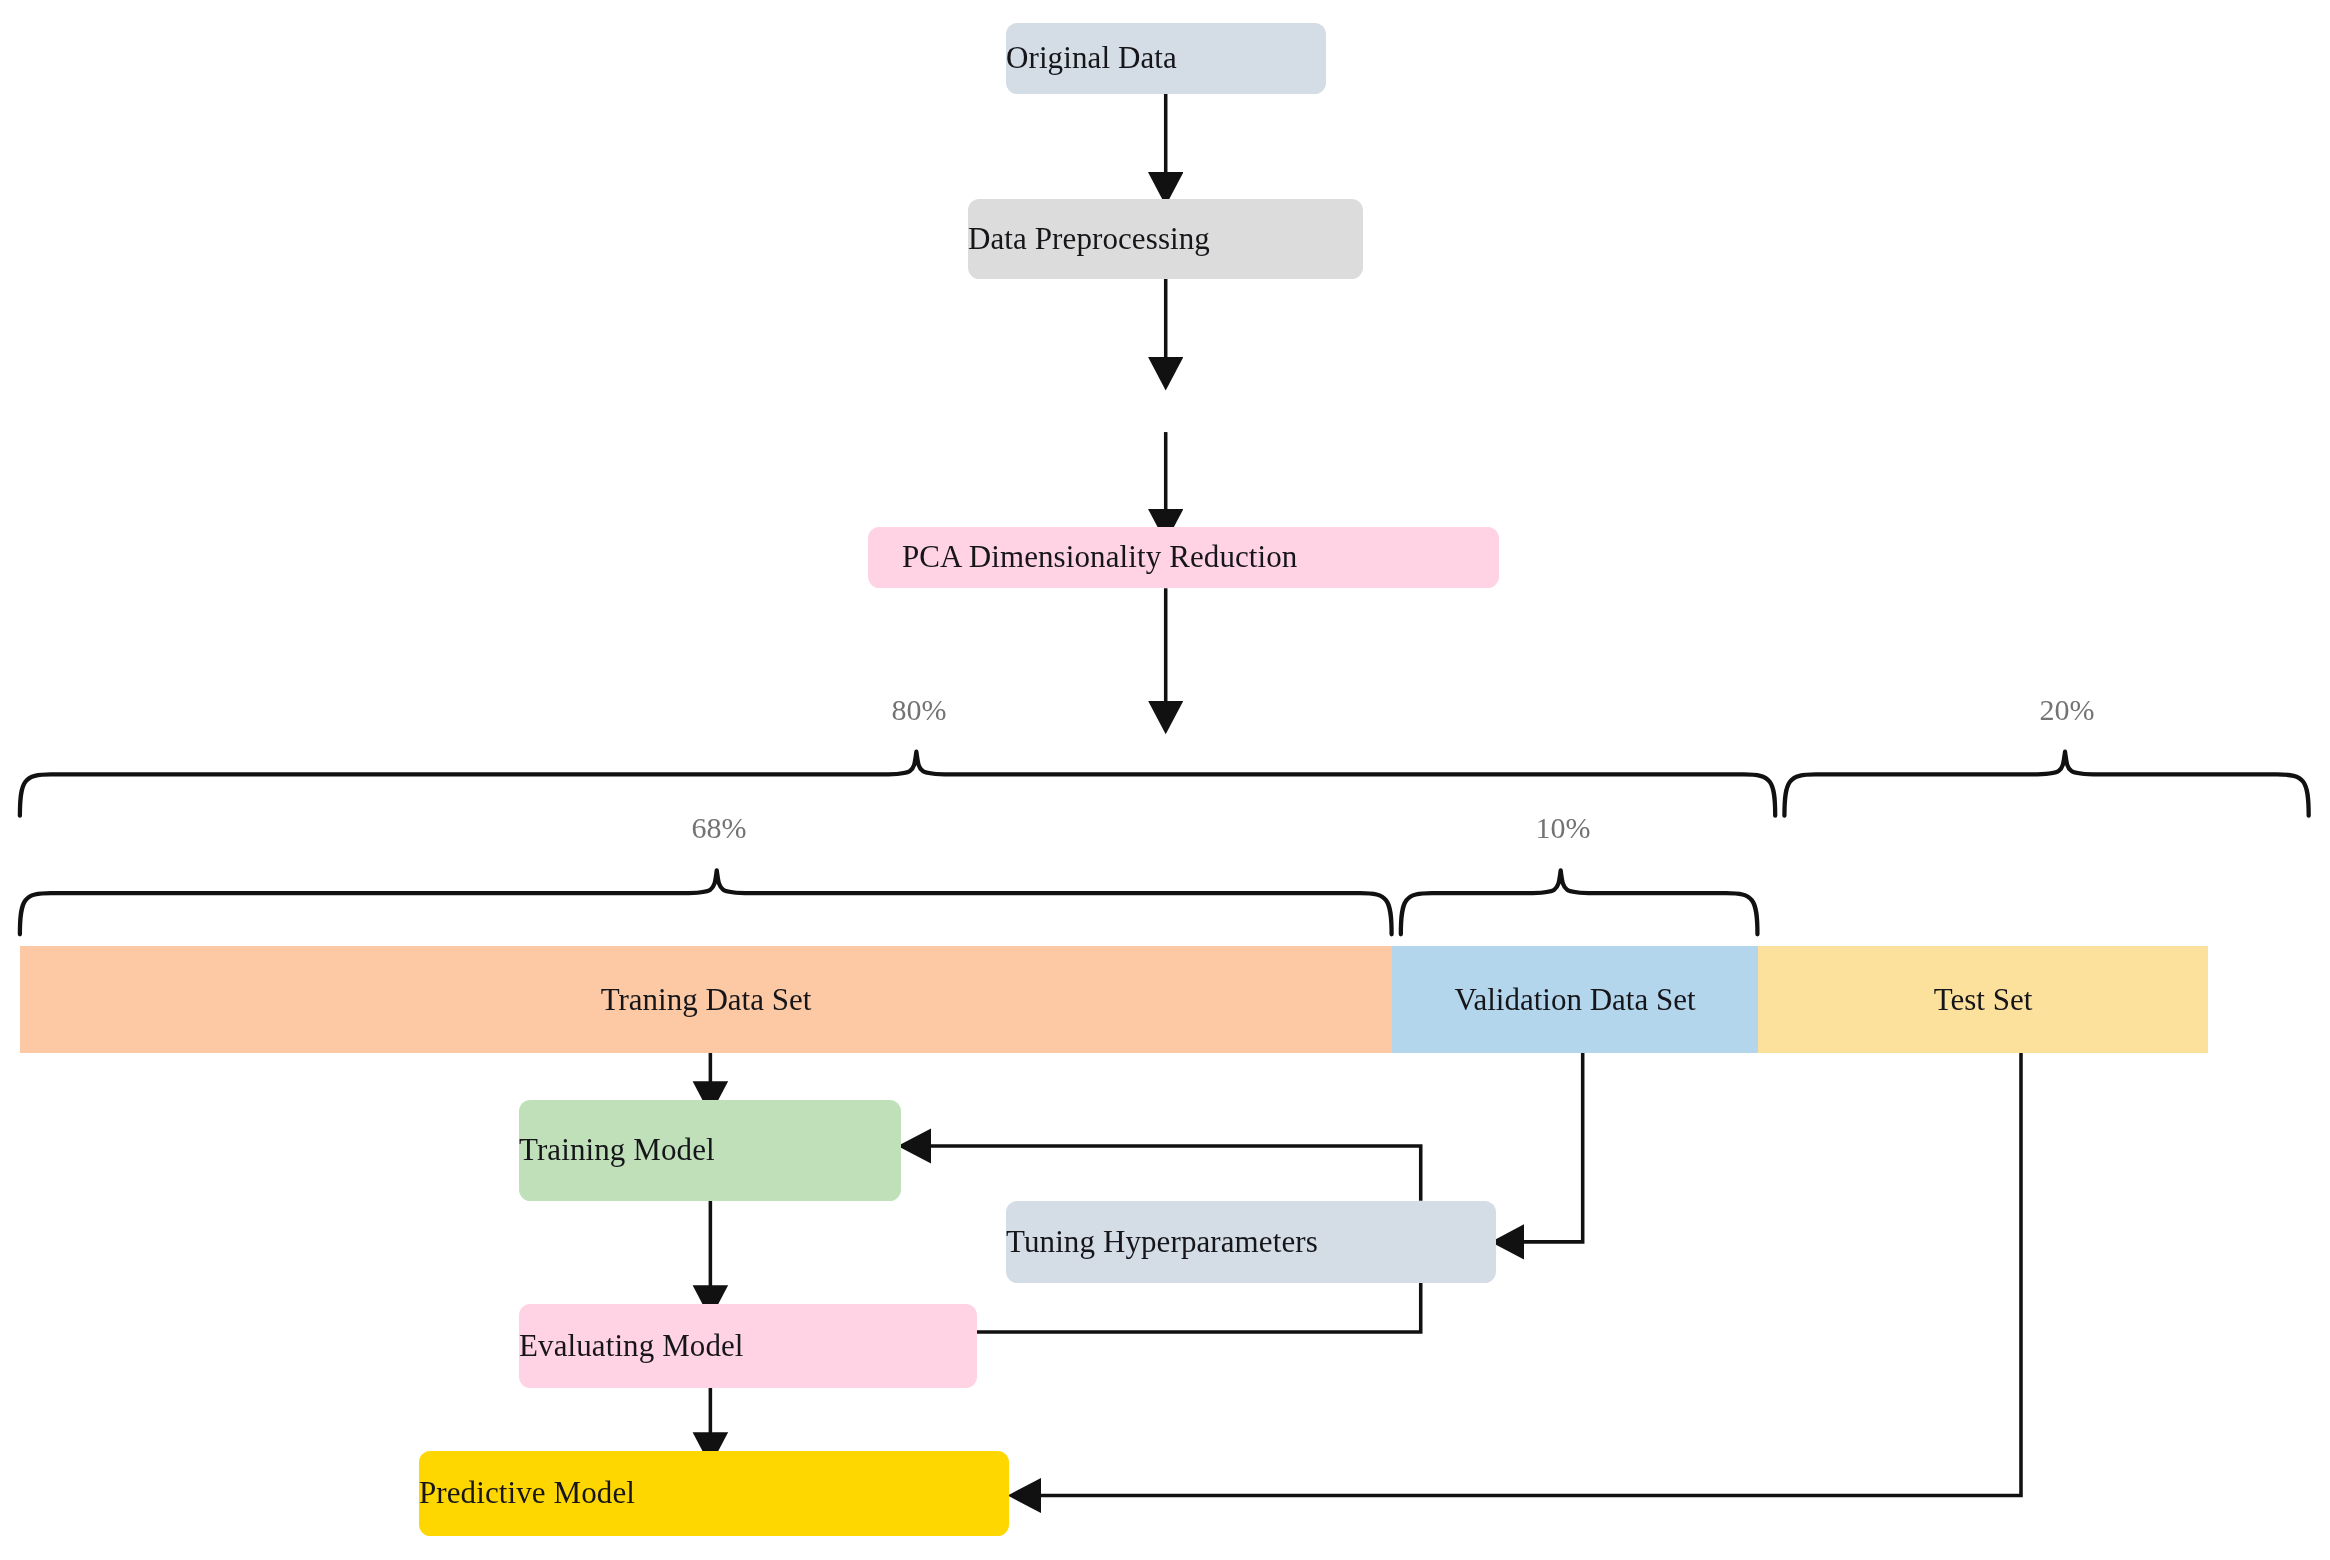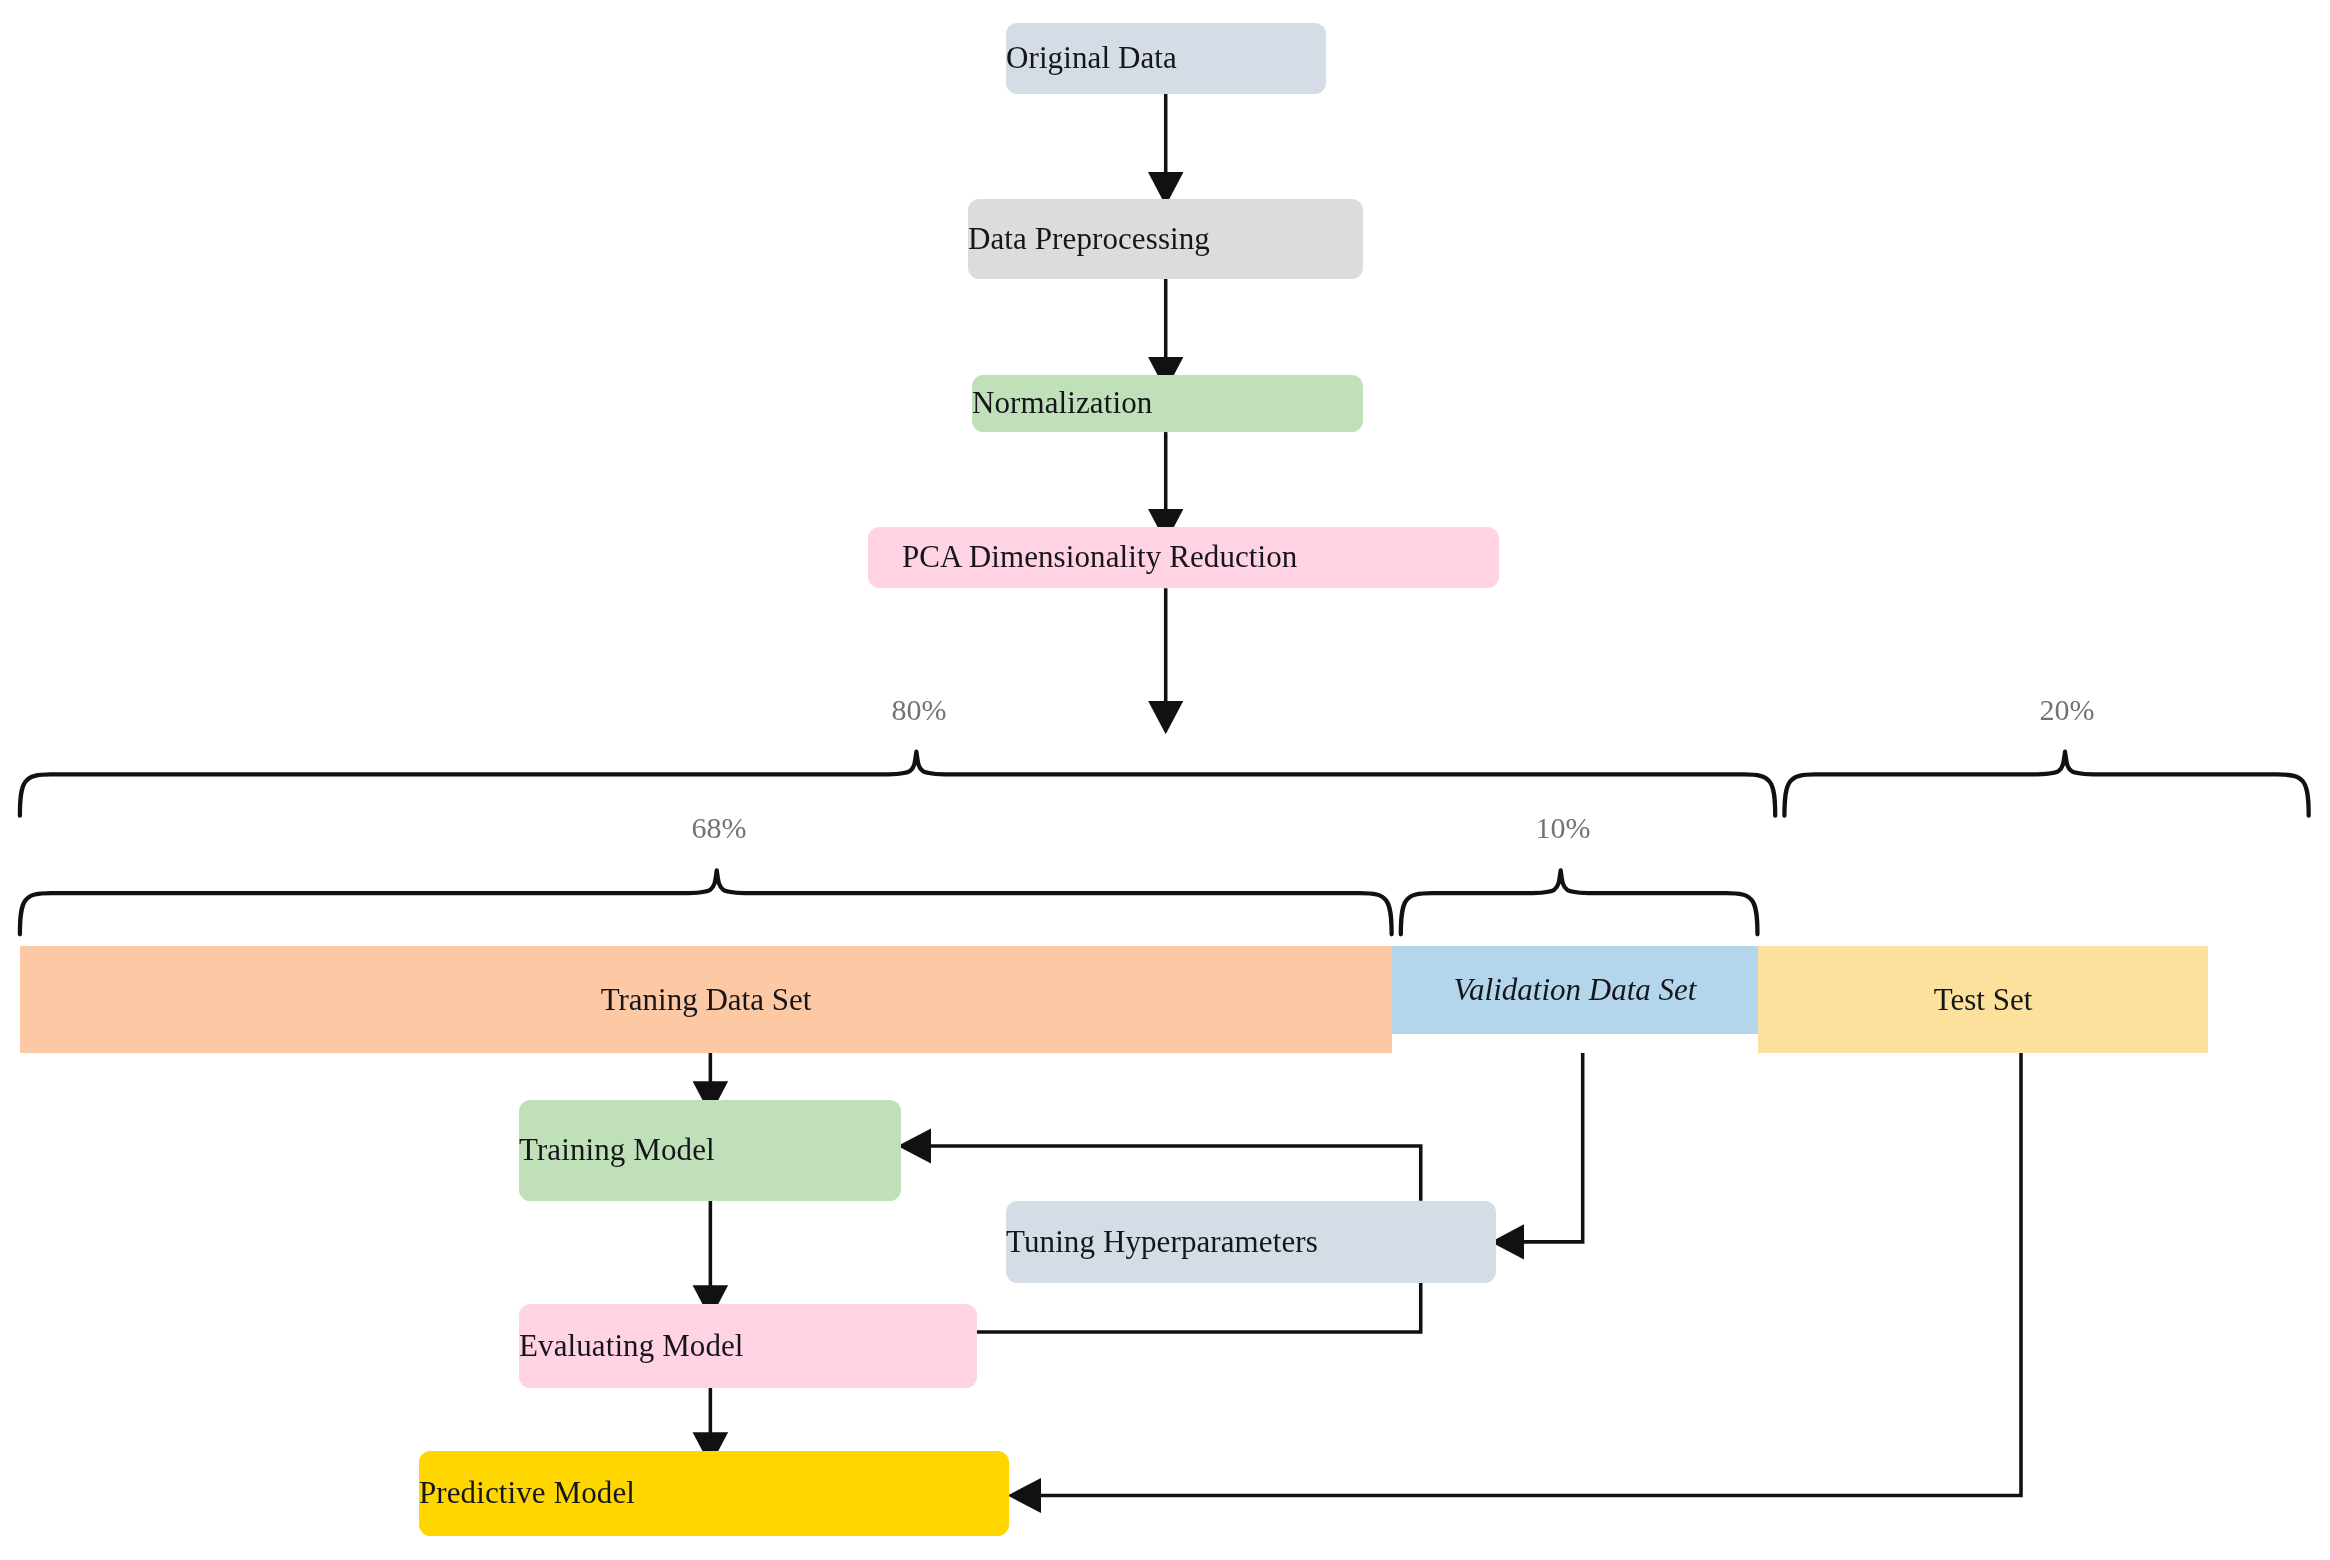--- a/index.html
+++ b/index.html
@@ -78,33 +78,30 @@
   <div class="pct" style="left:1563px;top:811px;">10%</div>
 
   <div class="node" style="left:1006px;top:23px;width:320px;height:71px;background:#d4dce6;">
     <span>Original Data</span>
   </div>
 
   <div class="node" style="left:968px;top:199px;width:395px;height:80px;background:#dcdcdc;">
     <span>Data Preprocessing</span>
   </div>
 
-  <div class="node" style="left:972px;top:375px;width:391px;height:57px;background:#bfe0b9;">
-    <span>Normalization</span>
-  </div>
 
   <div class="node" style="left:868px;top:527px;width:597px;height:61px;background:#ffd3e4;padding-left:34px;">
     <span>PCA Dimensionality Reduction</span>
   </div>
 
   <div class="bar" style="left:20px;top:946px;width:1372px;height:107px;background:#fcc9a4;">
     <span>Traning Data Set</span>
   </div>
 
-  <div class="bar" style="left:1392px;top:946px;width:366px;height:88px;background:#b4d6ec;font-style:italic;">
+  <div class="bar" style="left:1392px;top:946px;width:366px;height:107px;background:#b4d6ec;">
     <span>Validation Data Set</span>
   </div>
 
   <div class="bar" style="left:1758px;top:946px;width:450px;height:107px;background:#fce19c;align-items:center;">
     <span>Test Set</span>
   </div>
 
   <div class="node" style="left:519px;top:1100px;width:382px;height:101px;background:#bfe0b9;">
     <span>Training Model</span>
   </div>

